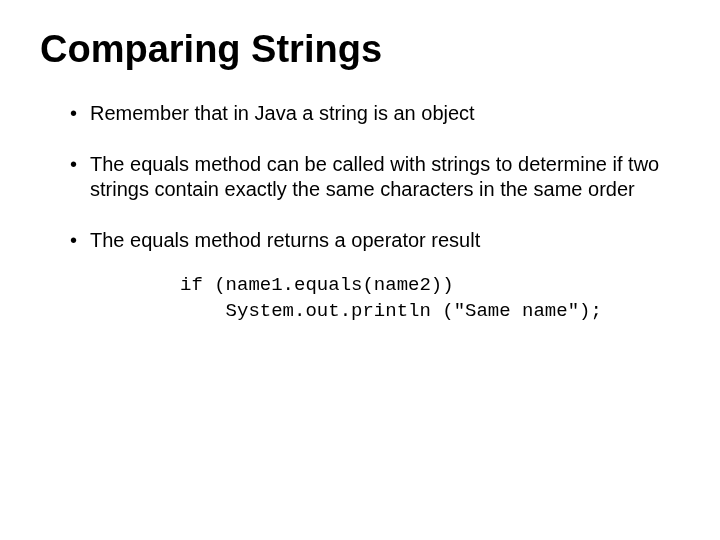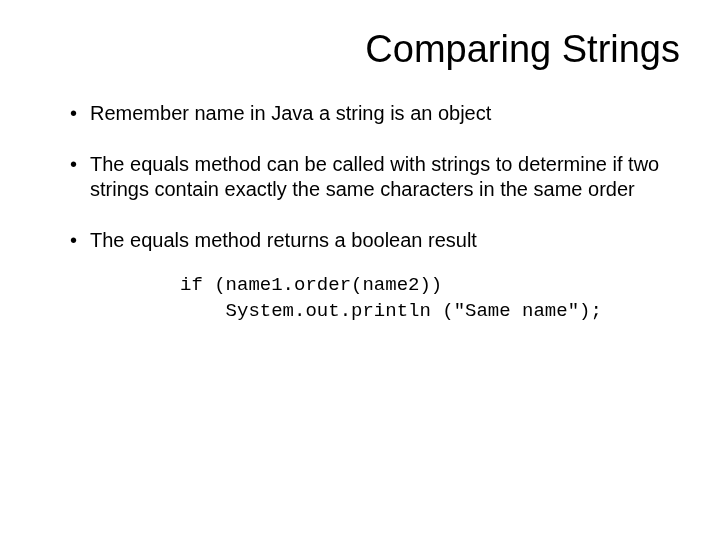--- a/index.html
+++ b/index.html
@@ -11,22 +11,22 @@
       width: 720px;
       height: 540px;
       background: #ffffff;
       font-family: Arial, Helvetica, sans-serif;
       color: #000000;
       padding: 20px 40px 20px 40px;
       overflow: hidden;
     }
     h1 {
       font-size: 38px;
-      font-weight: normal;
-      text-align: right;
+      font-weight: bold;
+      text-align: left;
       margin-top: 8px;
       margin-bottom: 30px;
     }
     ul {
       list-style: none;
       padding-left: 30px;
     }
     li {
       font-size: 20px;
       line-height: 1.25;
@@ -51,19 +51,19 @@
       margin-left: 140px;
       margin-top: -6px;
     }
   </style>
 </head>
 <body>
 
 <h1>Comparing Strings</h1>
 
 <ul>
-  <li>Remember name in Java a string is an object</li>
+  <li>Remember that in Java a string is an object</li>
   <li><span>The </span><span class="mono">equals</span><span> method can be called with strings to determine if two strings contain exactly the same characters in the same order</span></li>
-  <li><span>The </span><span class="mono">equals</span><span> method returns a boolean result</span></li>
+  <li><span>The </span><span class="mono">equals</span><span> method returns a operator result</span></li>
 </ul>
 
-<div class="code-block">if (name1.order(name2))
+<div class="code-block">if (name1.equals(name2))
     System.out.println ("Same name");</div>
 
 </body></html>

